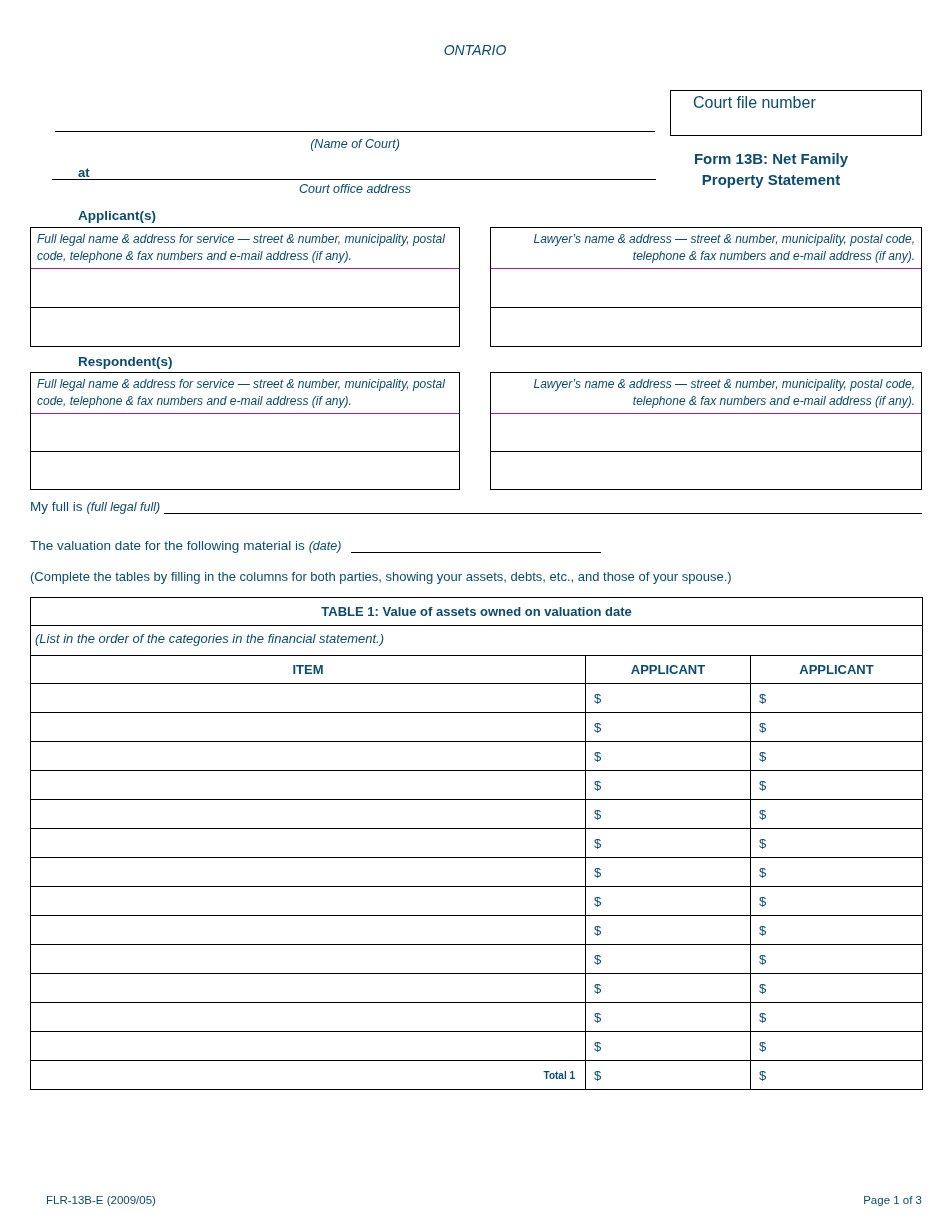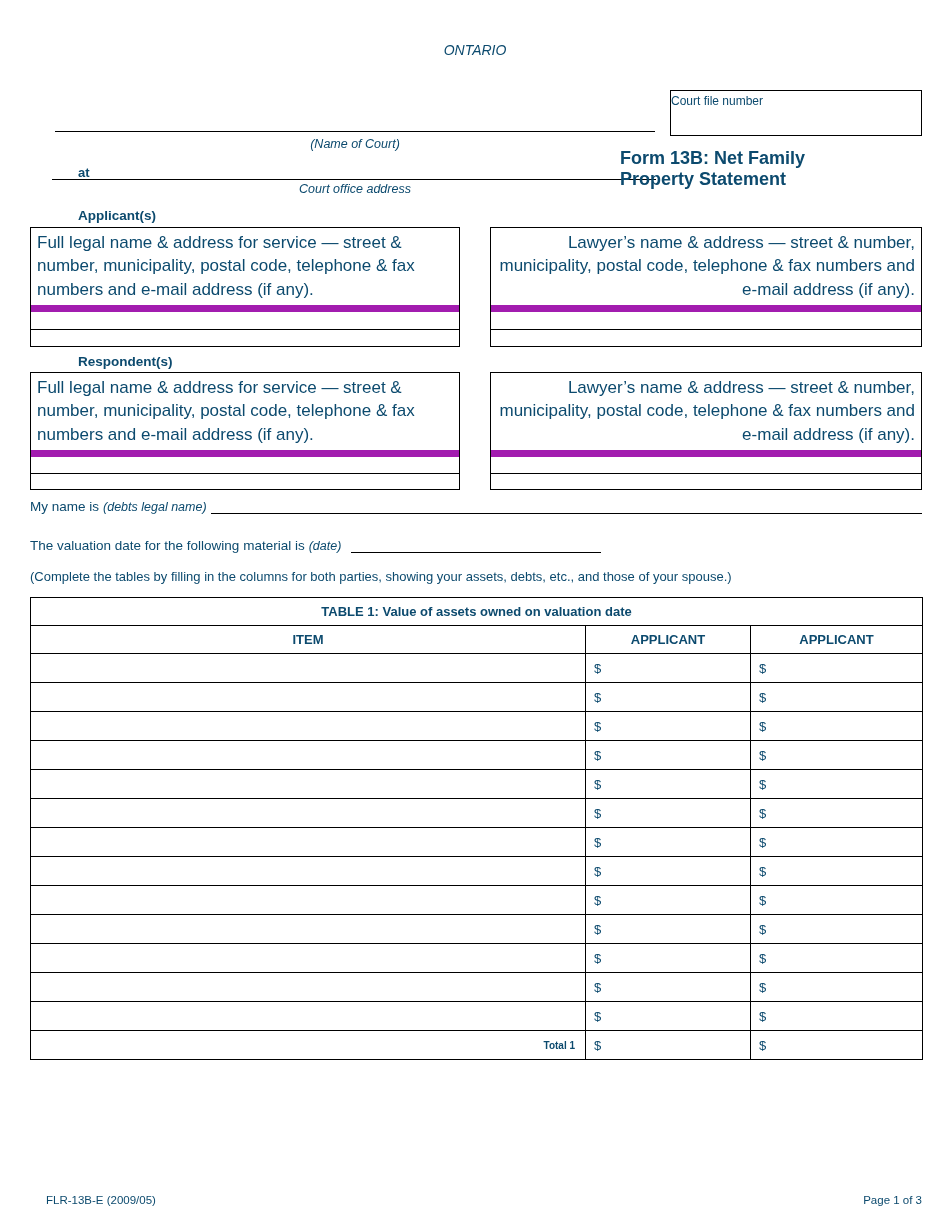--- a/index.html
+++ b/index.html
@@ -18,45 +18,46 @@
   .abs { position: absolute; }
   .italic { font-style: italic; }
   .bold { font-weight: bold; margin-left: 48px; }
   .center { text-align: center; }
   .right { text-align: right; }
 
   .fill-line { border-bottom: 1px solid #000; height: 19px; }
 
   .court-file-box {
     border: 1px solid #000;
-    padding: 3px 0;
-    font-size: 12px;
+    padding: 3px 22px;
+    font-size: 16px;
   }
 
   .form-title {
     font-weight: bold;
-    font-size: 18px;
+    font-size: 15px;
     line-height: 21px;
-    text-align: left;
+    text-align: center;
   }
 
   .party-row { display: flex; gap: 30px; }
   .party-box {
     border: 1px solid #000;
     display: flex;
     flex-direction: column;
     height: 100%;
   }
   .party-box.left { width: 430px; }
   .party-box.right { width: 432px; }
   .box-label {
-    font-size: 17px;
+    font-style: italic;
+    font-size: 12px;
     line-height: 1.38;
     padding: 3px 6px 4px 6px;
-    border-bottom: 7px solid #a21caf;
+    border-bottom: 1px solid #a21caf;
     min-height: 37px;
   }
   .box-blank-1 { flex: 1; border-bottom: 1px solid #000; }
   .box-blank-2 { flex: 1; }
 
   .inline-fill-row {
     display: flex;
     align-items: flex-end;
     font-size: 13.5px;
   }
@@ -149,22 +150,22 @@
       <div class="box-blank-2"></div>
     </div>
     <div class="party-box right">
       <div class="box-label">Lawyer’s name &amp; address — street &amp; number, municipality, postal code, telephone &amp; fax numbers and e-mail address (if any).</div>
       <div class="box-blank-1"></div>
       <div class="box-blank-2"></div>
     </div>
   </div>
 
   <div class="abs inline-fill-row" style="left:30px; top:496px; width:892px;">
-    <span class="lbl">My name is</span>
-    <span class="lbl italic" style="font-size:12.5px;">(debts legal name)</span>
+    <span class="lbl">My full is</span>
+    <span class="lbl italic" style="font-size:12.5px;">(full legal full)</span>
     <span class="grow-line"></span>
   </div>
 
   <div class="abs" style="left:30px; top:569px; width:892px; font-size:13px;">(Complete the tables by filling in the columns for both parties, showing your assets, debts, etc., and those of your spouse.)</div>
 
   <div class="abs inline-fill-row" style="left:30px; top:535px; width:892px;">
     <span class="lbl">The valuation date for the following material is</span>
     <span class="lbl italic" style="font-size:12.5px;">(date)</span>
     <span class="fixed-line" style="width:250px; margin-left:6px;"></span>
   </div>
@@ -173,20 +174,23 @@
     <colgroup>
       <col style="width:555px;">
       <col style="width:165px;">
       <col style="width:172px;">
     </colgroup>
     <thead>
       <tr>
         <th class="t1-title" colspan="3">TABLE 1: Value of assets owned on valuation date</th>
       </tr>
       <tr>
+        <th class="t1-note" colspan="3">(List in the order of the categories in the financial statement.)</th>
+      </tr>
+      <tr>
         <th class="t1-colhead">ITEM</th>
         <th class="t1-colhead">APPLICANT</th>
         <th class="t1-colhead">APPLICANT</th>
       </tr>
     </thead>
     <tbody>
 
     <tr>
           <td class="item-cell"></td>
           <td class="money-cell"><span>$</span></td>

